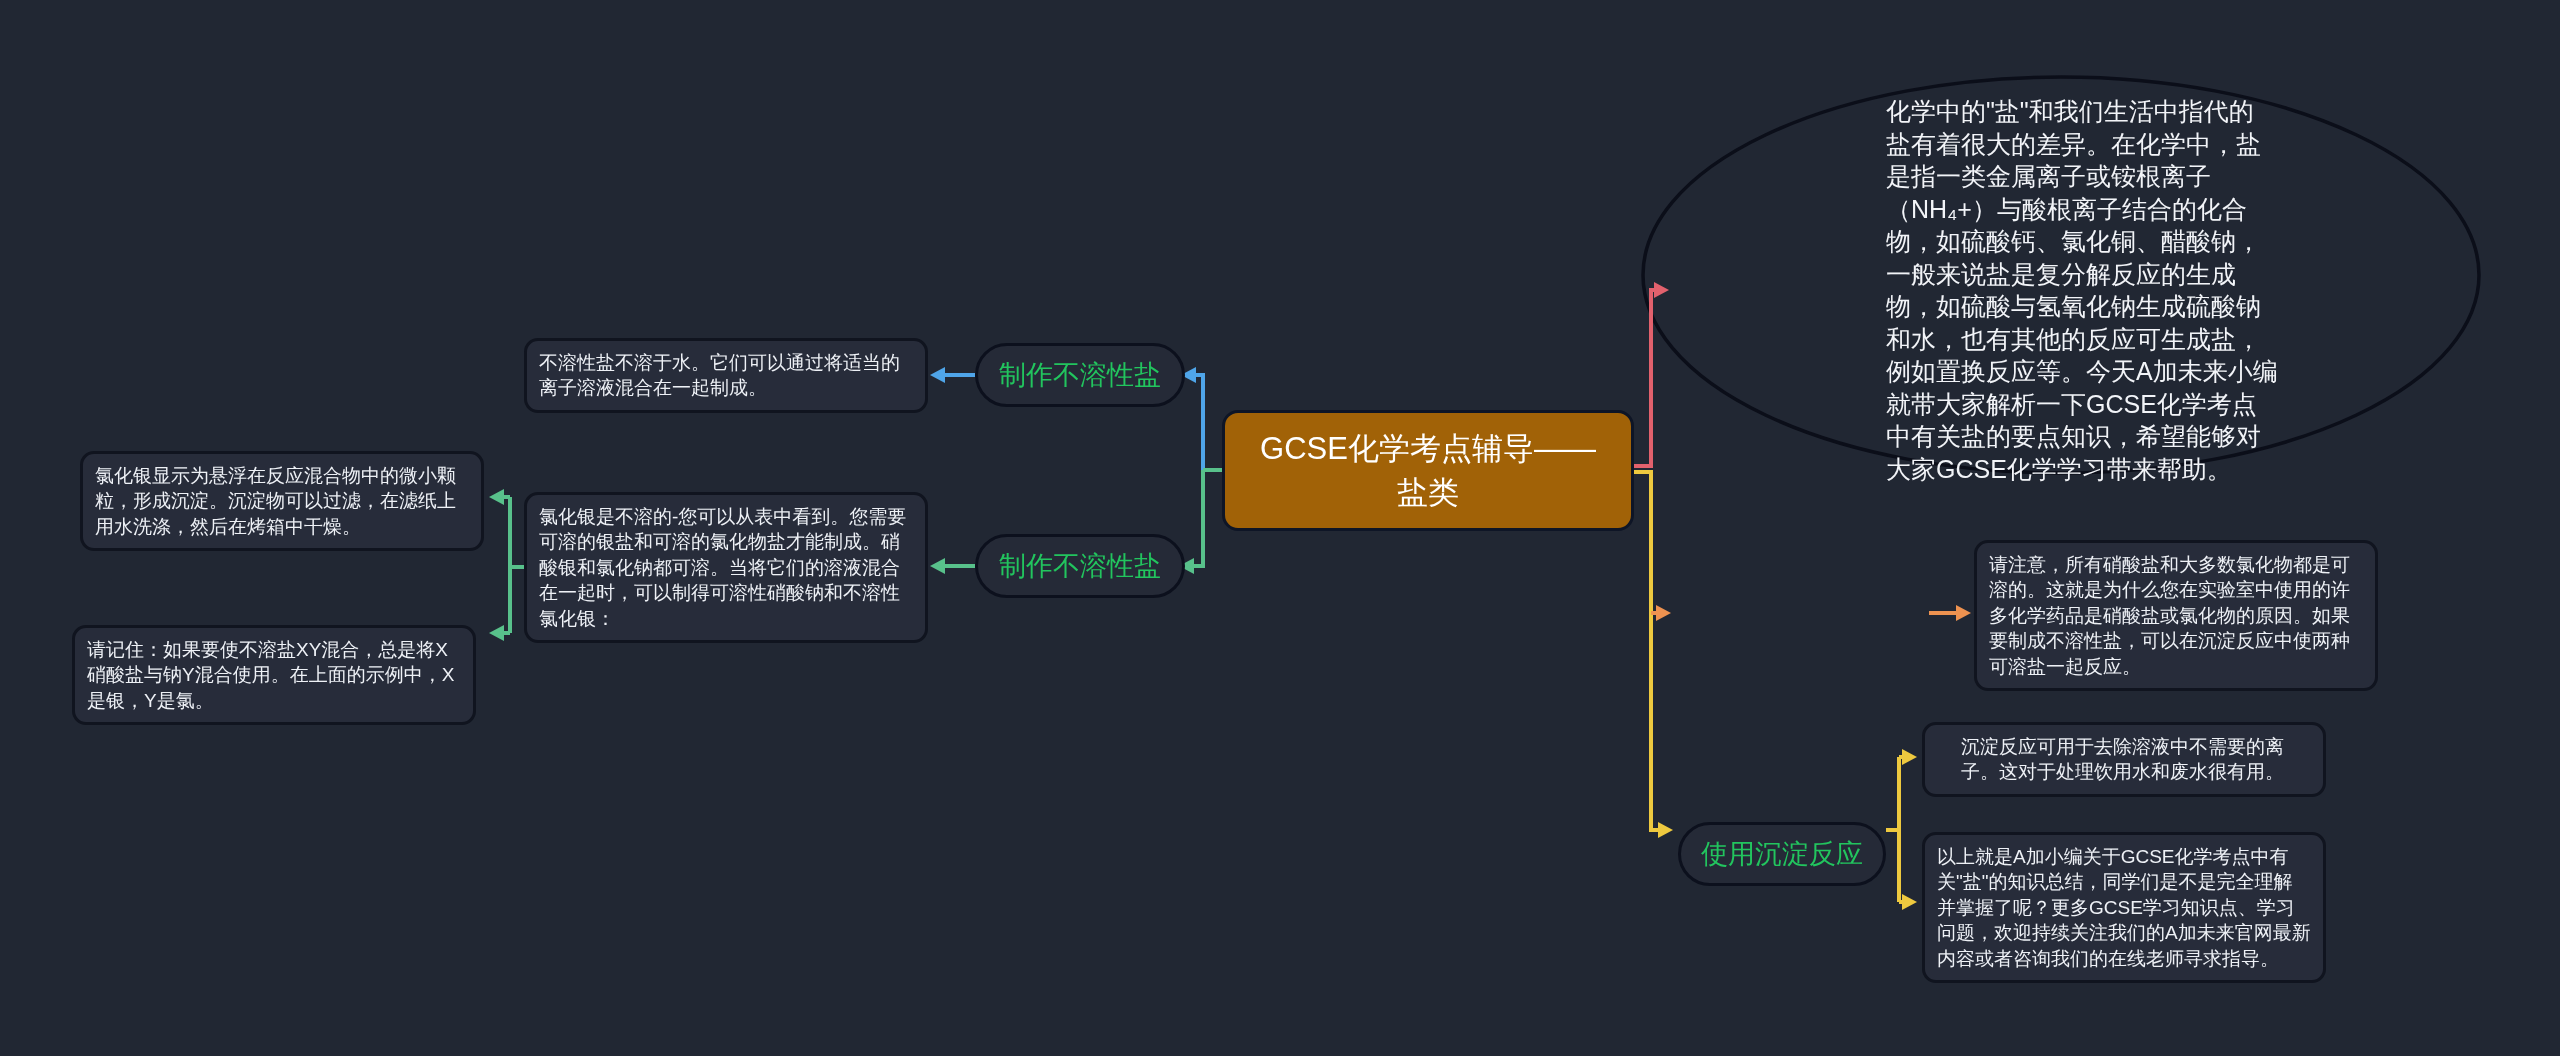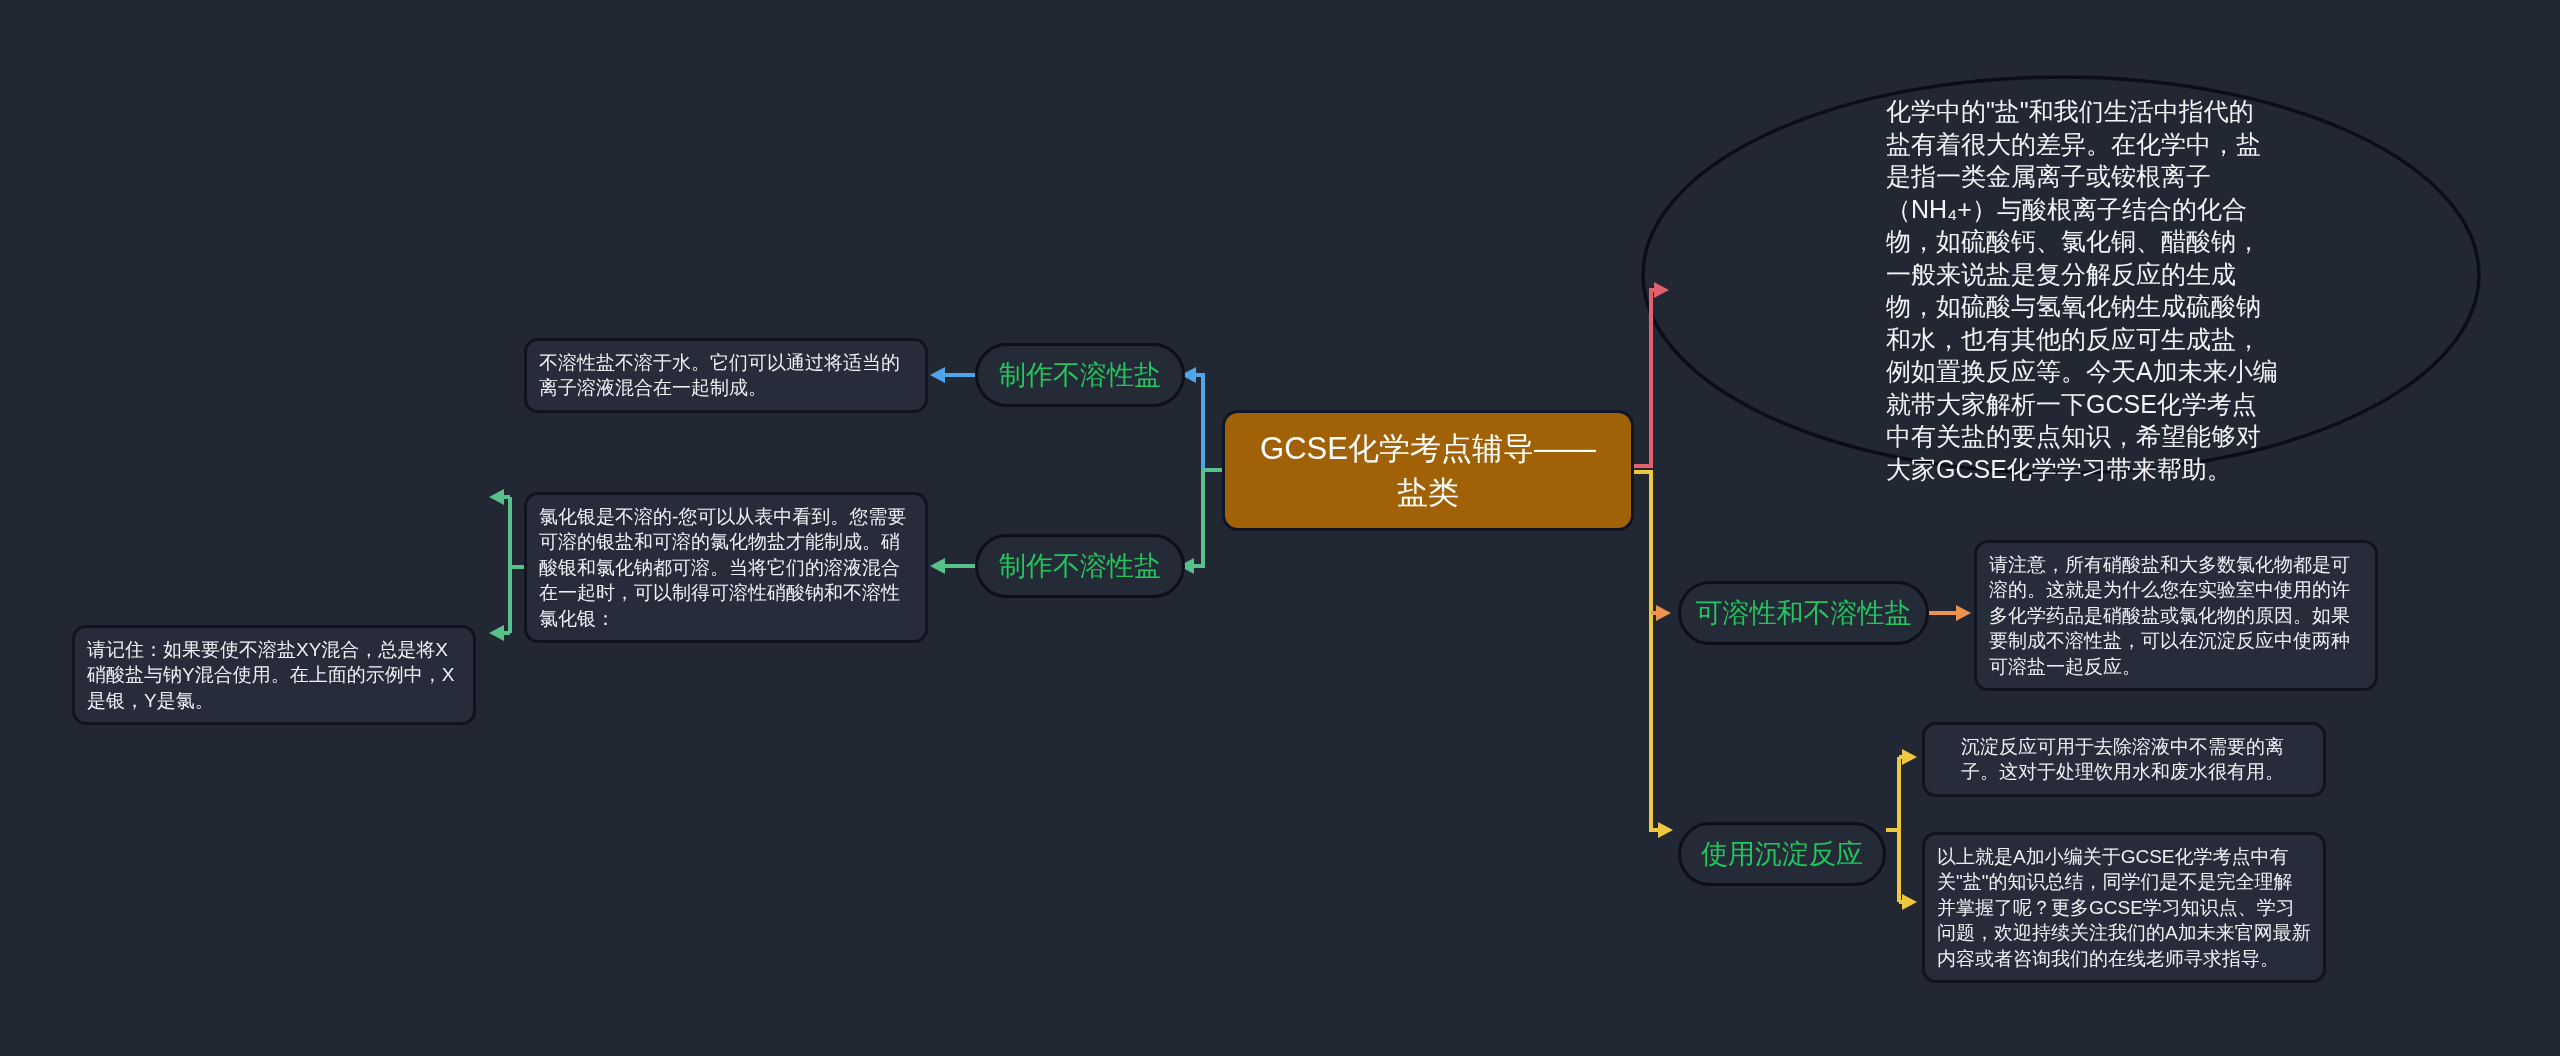--- a/index.html
+++ b/index.html
@@ -109,28 +109,26 @@
   </div>
 
   <div class="intro-text">化学中的"盐"和我们生活中指代的盐有着很大的差异。在化学中，盐是指一类金属离子或铵根离子（NH₄+）与酸根离子结合的化合物，如硫酸钙、氯化铜、醋酸钠，一般来说盐是复分解反应的生成物，如硫酸与氢氧化钠生成硫酸钠和水，也有其他的反应可生成盐，例如置换反应等。今天A加未来小编就带大家解析一下GCSE化学考点中有关盐的要点知识，希望能够对大家GCSE化学学习带来帮助。</div>
 
   <div class="pill" style="left:975px;top:343px;width:210px;">
     <span>制作不溶性盐</span>
   </div>
   <div class="pill" style="left:975px;top:534px;width:210px;">
     <span>制作不溶性盐</span>
   </div>
-  <div class="pill" style="left:1678px;top:581px;width:251px;">
-    <span>可溶性和不溶性盐</span>
-  </div>
   <div class="pill" style="left:1678px;top:798px;width:208px;margin-top:24px;">
     <span>使用沉淀反应</span>
   </div>
 
   <div class="note" style="left:524px;top:492px;">氯化银是不溶的-您可以从表中看到。您需要可溶的银盐和可溶的氯化物盐才能制成。硝酸银和氯化钠都可溶。当将它们的溶液混合在一起时，可以制得可溶性硝酸钠和不溶性氯化银：</div>
   <div class="note" style="left:524px;top:338px;">不溶性盐不溶于水。它们可以通过将适当的离子溶液混合在一起制成。</div>
+  <div class="note" style="left:80px;top:451px;">氯化银显示为悬浮在反应混合物中的微小颗粒，形成沉淀。沉淀物可以过滤，在滤纸上用水洗涤，然后在烤箱中干燥。</div>
   <div class="note" style="left:72px;top:585px;margin-top:40px;">请记住：如果要使不溶盐XY混合，总是将X硝酸盐与钠Y混合使用。在上面的示例中，X是银，Y是氯。</div>
 
   <div class="note" style="left:1974px;top:540px;">请注意，所有硝酸盐和大多数氯化物都是可溶的。这就是为什么您在实验室中使用的许多化学药品是硝酸盐或氯化物的原因。如果要制成不溶性盐，可以在沉淀反应中使两种可溶盐一起反应。</div>
   <div class="note" style="left:1922px;top:722px;padding-left:36px;">沉淀反应可用于去除溶液中不需要的离子。这对于处理饮用水和废水很有用。</div>
   <div class="note" style="left:1922px;top:832px;">以上就是A加小编关于GCSE化学考点中有关"盐"的知识总结，同学们是不是完全理解并掌握了呢？更多GCSE学习知识点、学习问题，欢迎持续关注我们的A加未来官网最新内容或者咨询我们的在线老师寻求指导。</div>
 
 </div>
 
 </body></html>

